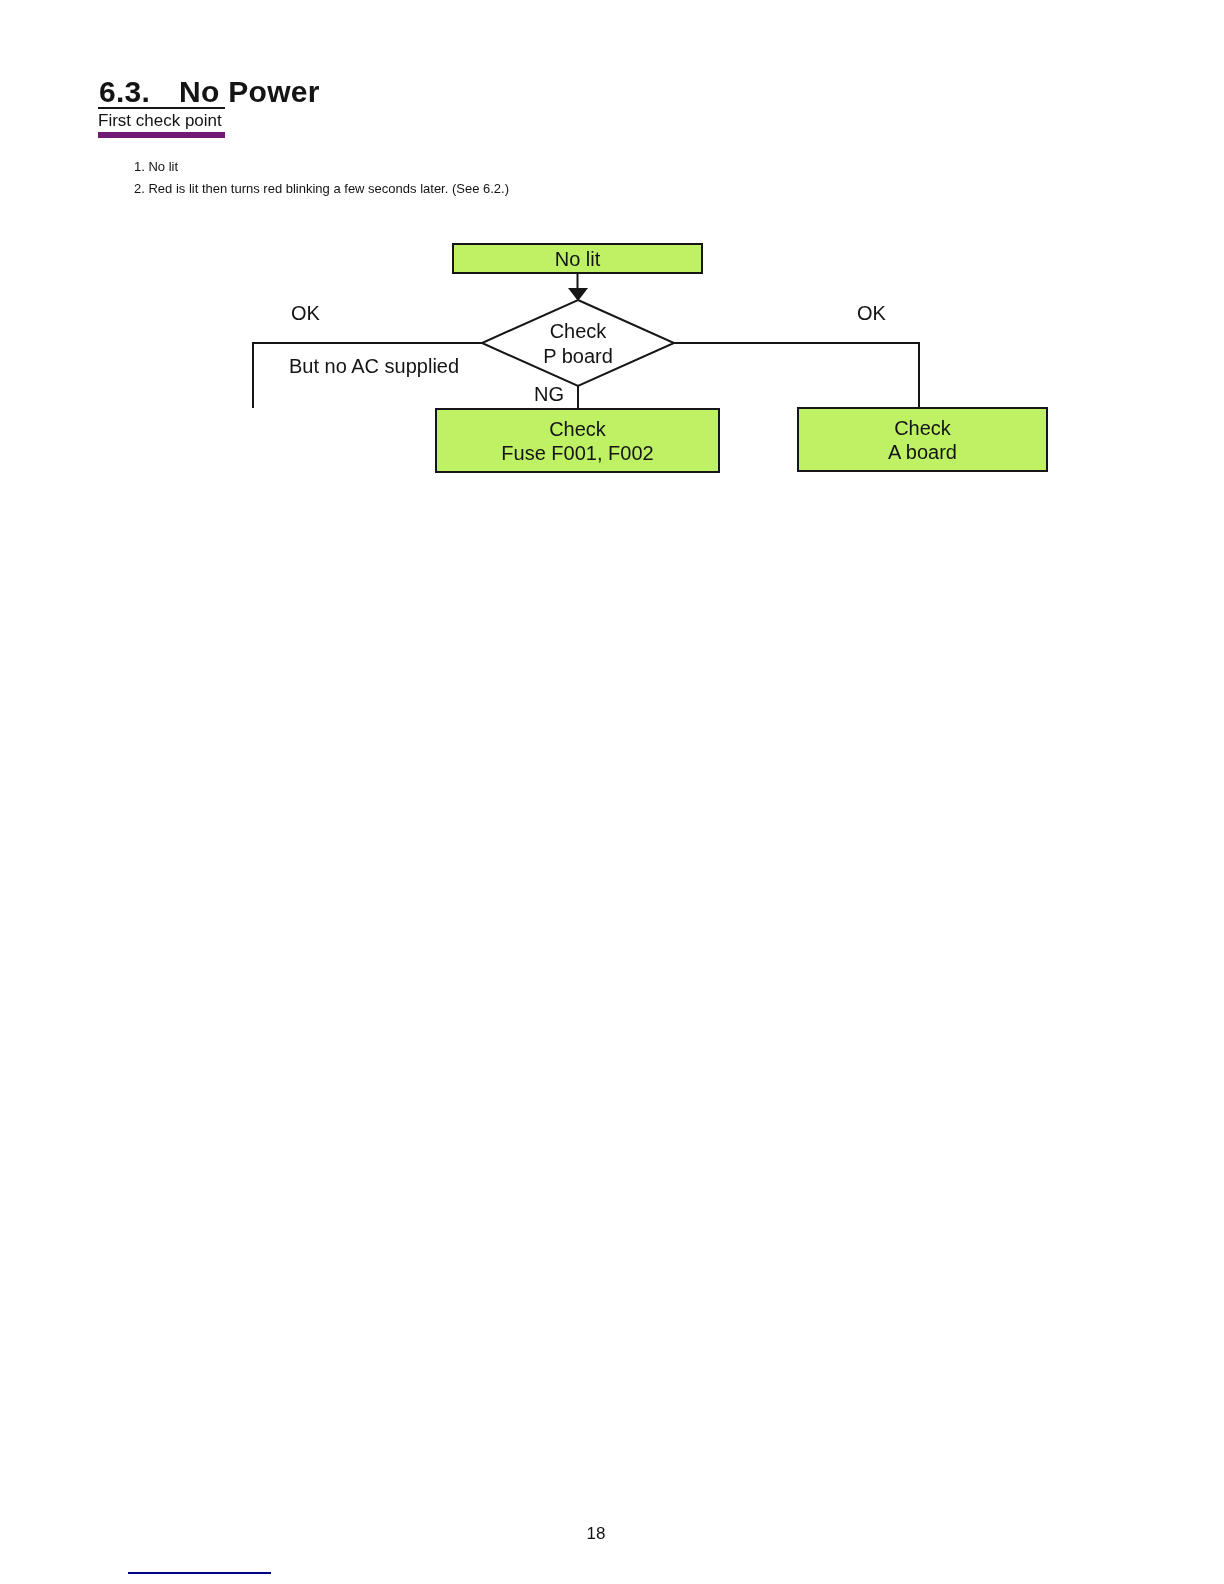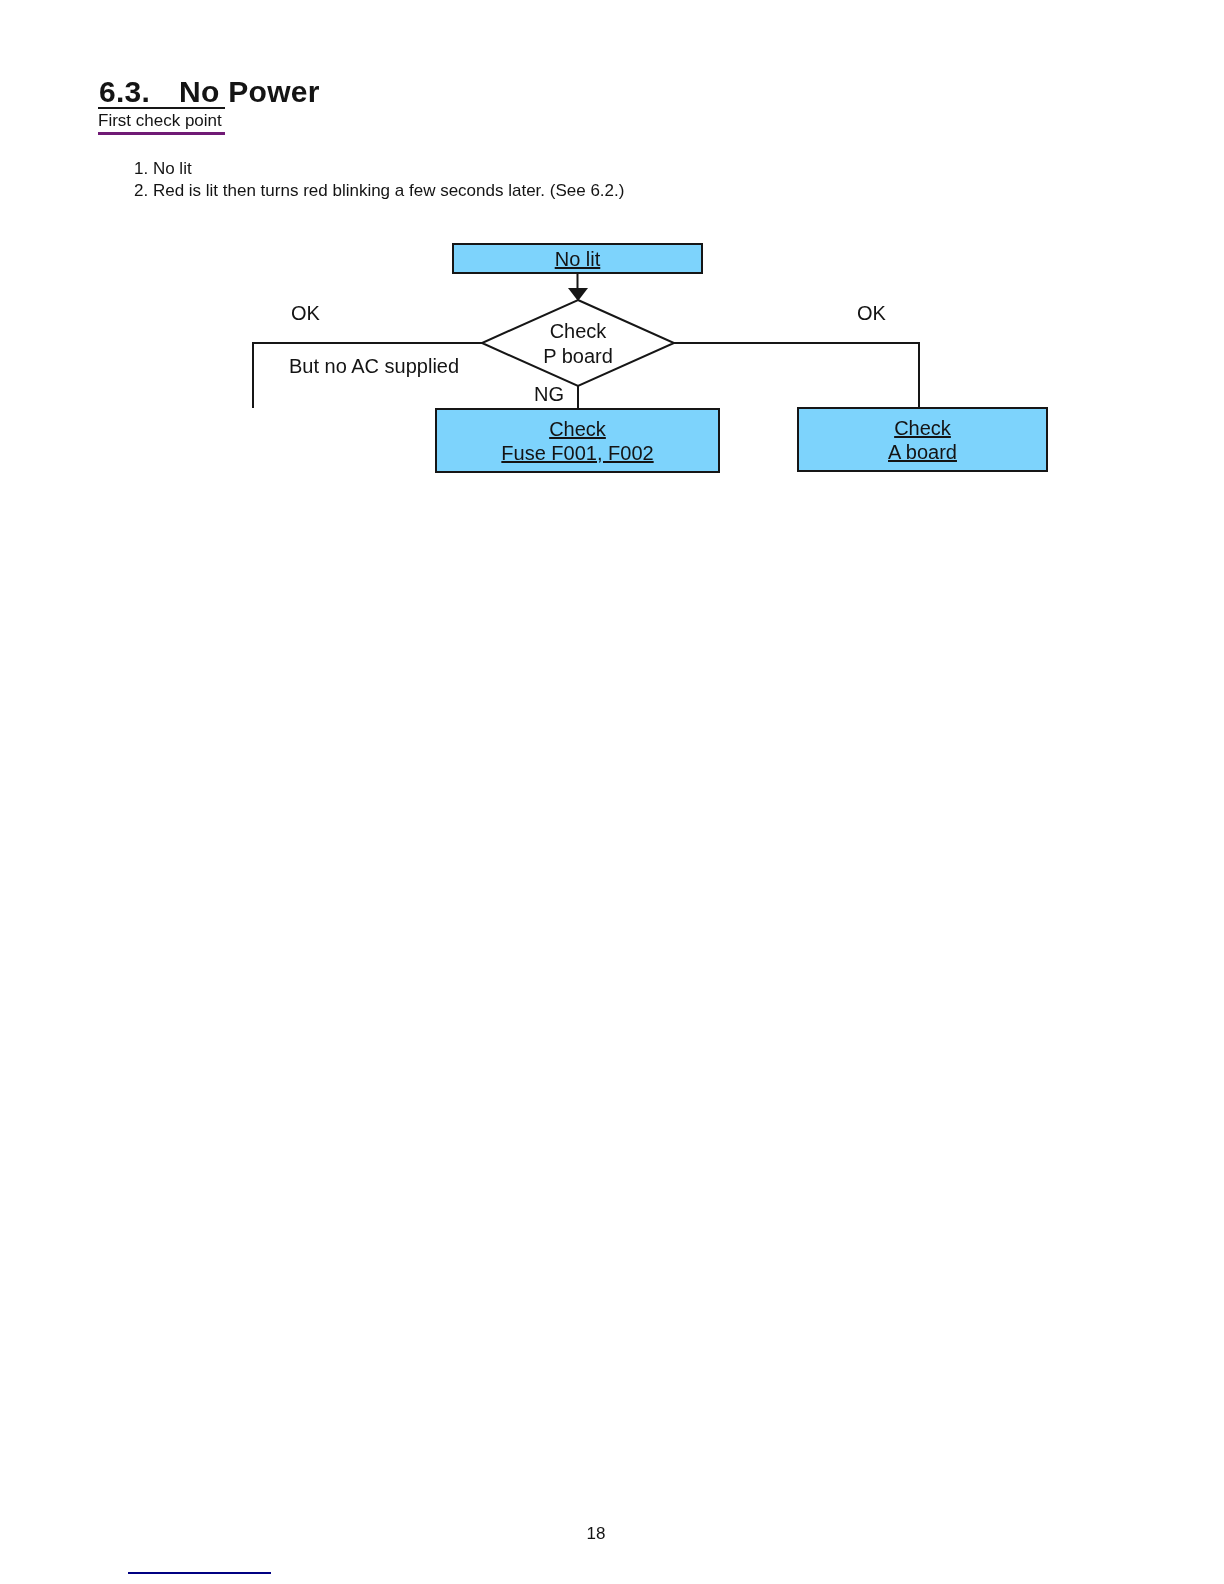--- a/index.html
+++ b/index.html
@@ -26,36 +26,36 @@
   }
   .heading .num { display: inline-block; width: 80px; }
 
   .subheading {
     position: absolute;
     left: 98px;
     top: 107px;
     display: inline-block;
     font-size: 17px;
     border-top: 2px solid #161616;
-    border-bottom: 3px solid #701a75;
+    border-bottom: 6px solid #701a75;
     padding: 2px 3px 1px 0;
     white-space: nowrap;
   }
 
   .intro {
     position: absolute;
     left: 99px;
     top: 137px;
     font-size: 17px;
     white-space: nowrap;
   }
   .list-item {
     position: absolute;
     left: 134px;
-    font-size: 17px;
+    font-size: 13px;
     white-space: nowrap;
     text-align: right;
   }
   .list-item.li1 { top: 159px; }
   .list-item.li2 { top: 181px; }
 
   
   .flow-svg {
     position: absolute;
     left: 0;
@@ -66,30 +66,29 @@
     fill: none;
     stroke: #161616;
     stroke-width: 2;
   }
   .flow-svg .fillshape { fill: #161616; stroke: none; }
   .flow-svg .diamond { fill: #ffffff; stroke: #161616; stroke-width: 2; }
 
   .node {
     position: absolute;
     border: 2px solid #161616;
-    background: #7dd3fc;
+    background: #bef264;
     display: flex;
     flex-direction: column;
     align-items: center;
     justify-content: center;
     text-align: center;
     font-size: 20px;
     line-height: 24px;
     white-space: nowrap;
-    text-decoration: underline;
   }
   .node.start  { left: 452px; top: 243px; width: 251px; height: 31px; }
   .node.left   { left: 135px; top: 408px; width: 252px; height: 65px; }
   .node.center { left: 435px; top: 408px; width: 285px; height: 65px; }
   .node.right  { left: 797px; top: 407px; width: 251px; height: 65px; }
 
   .decision-label {
     position: absolute;
     left: 482px;
     top: 319px;

